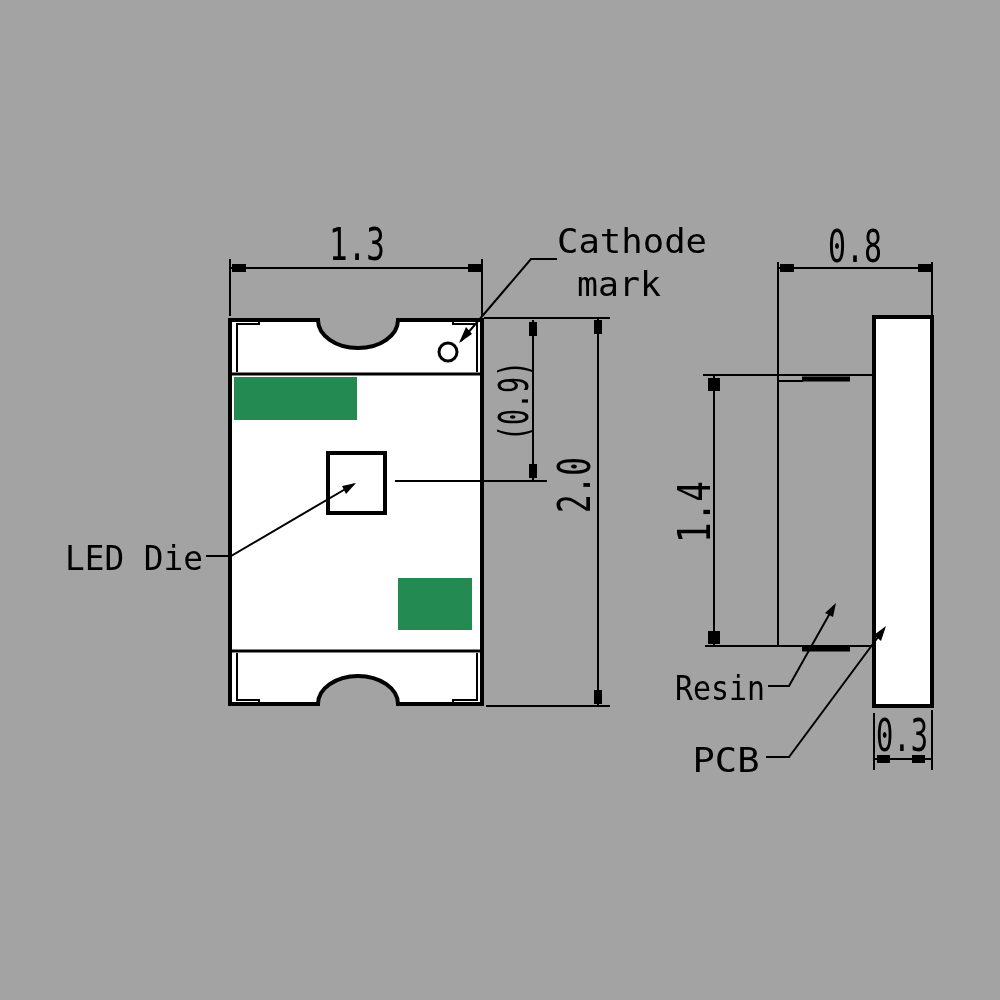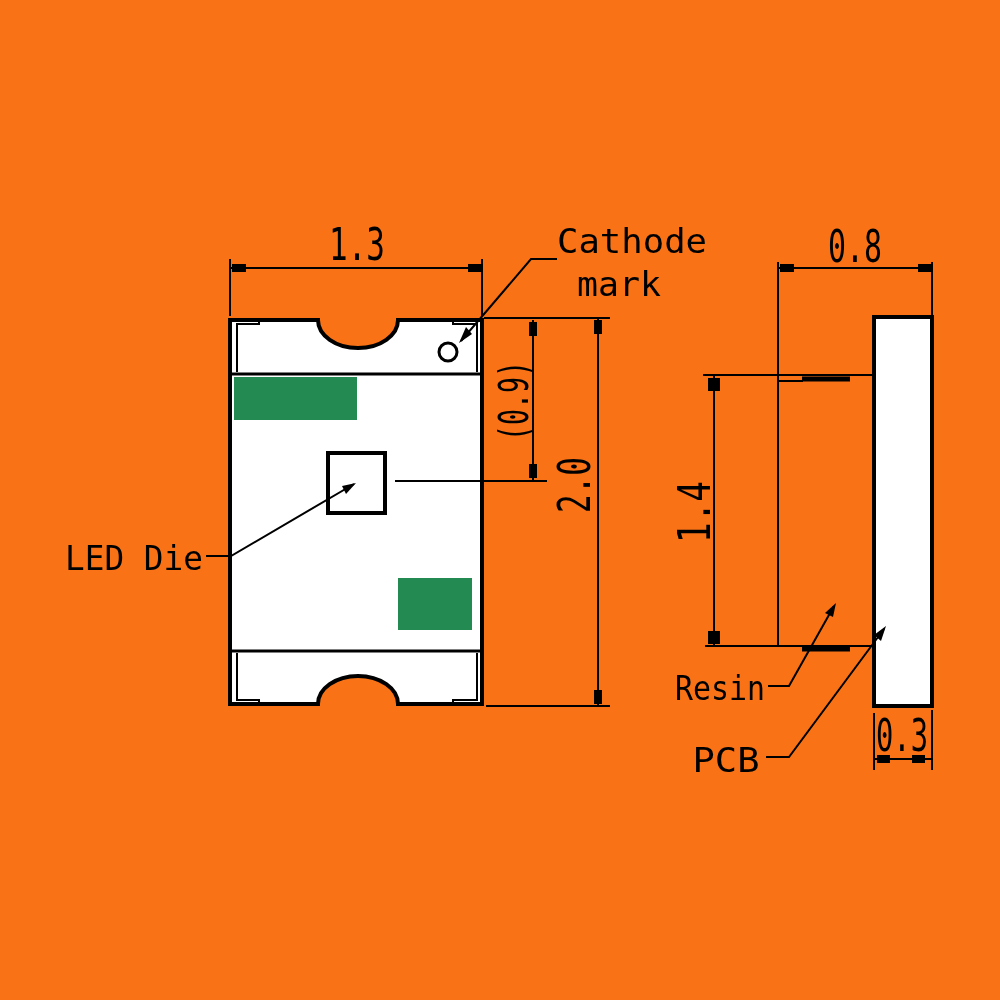--- a/index.html
+++ b/index.html
@@ -4,21 +4,21 @@
 <style>
   html, body {
     margin: 0;
     padding: 0;
     background: #ffffff;
   }
   .stage {
     width: 1000px;
     height: 1000px;
     position: relative;
-    background: #f97316;
+    background: #a3a3a3;
   }
   svg { display: block; }
   .outline  { fill: #ffffff; stroke: #000; stroke-width: 4; stroke-linejoin: miter; }
   .thick    { fill: none; stroke: #000; stroke-width: 5; }
   .sep      { fill: none; stroke: #000; stroke-width: 3; }
   .thin     { fill: none; stroke: #000; stroke-width: 2; }
   .dimline  { fill: none; stroke: #000; stroke-width: 2; }
   .leader   { fill: none; stroke: #000; stroke-width: 2; }
   .arrow    { fill: #000; stroke: none; }
   .dimtext  {

